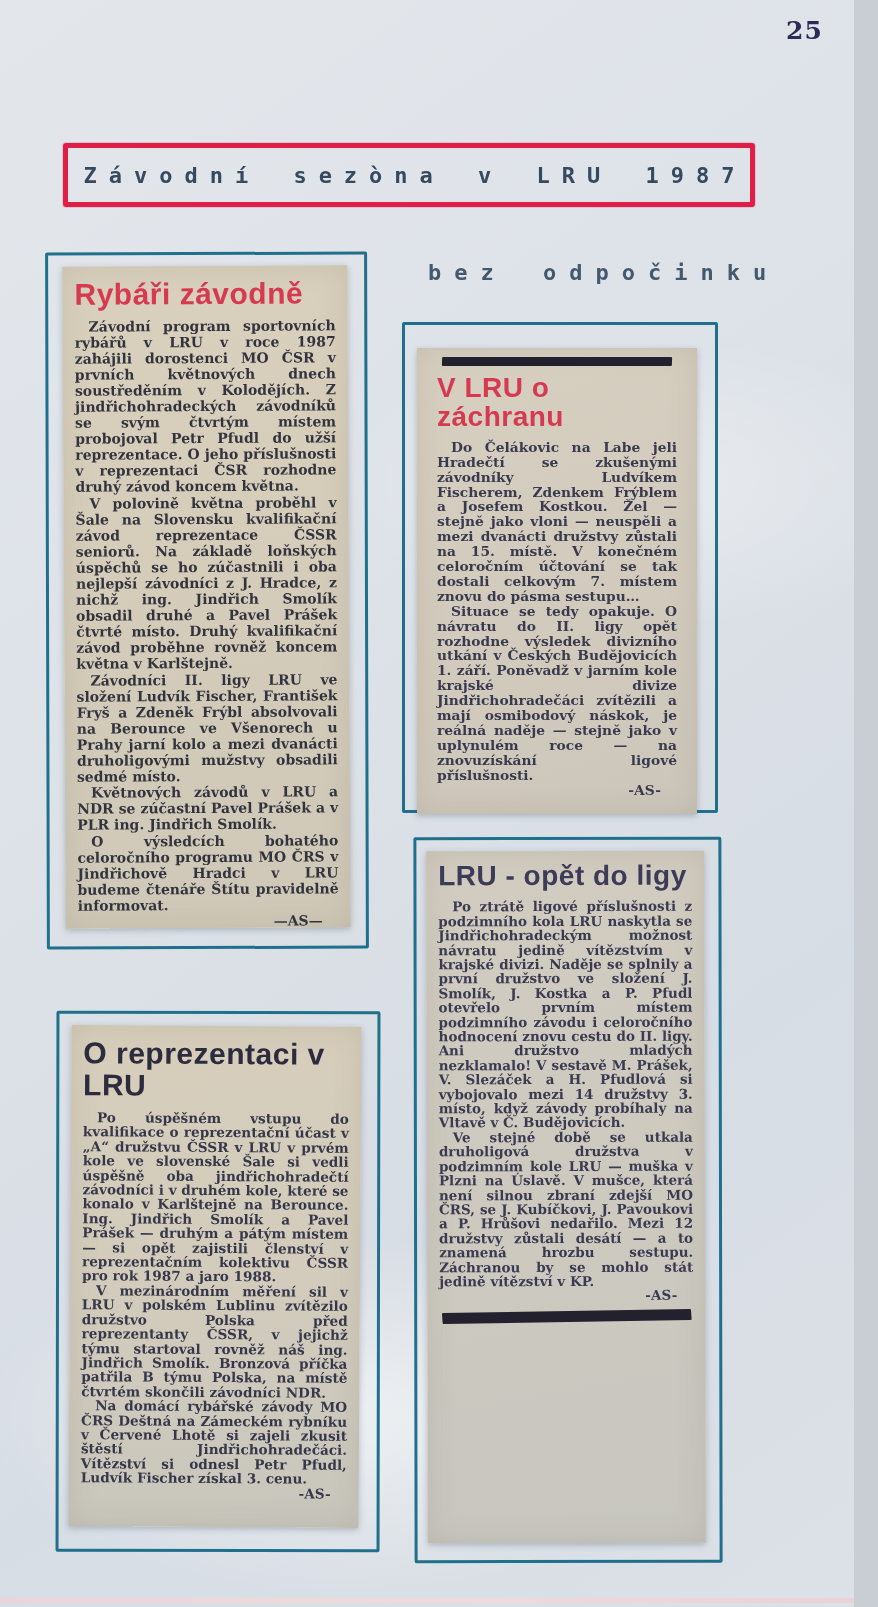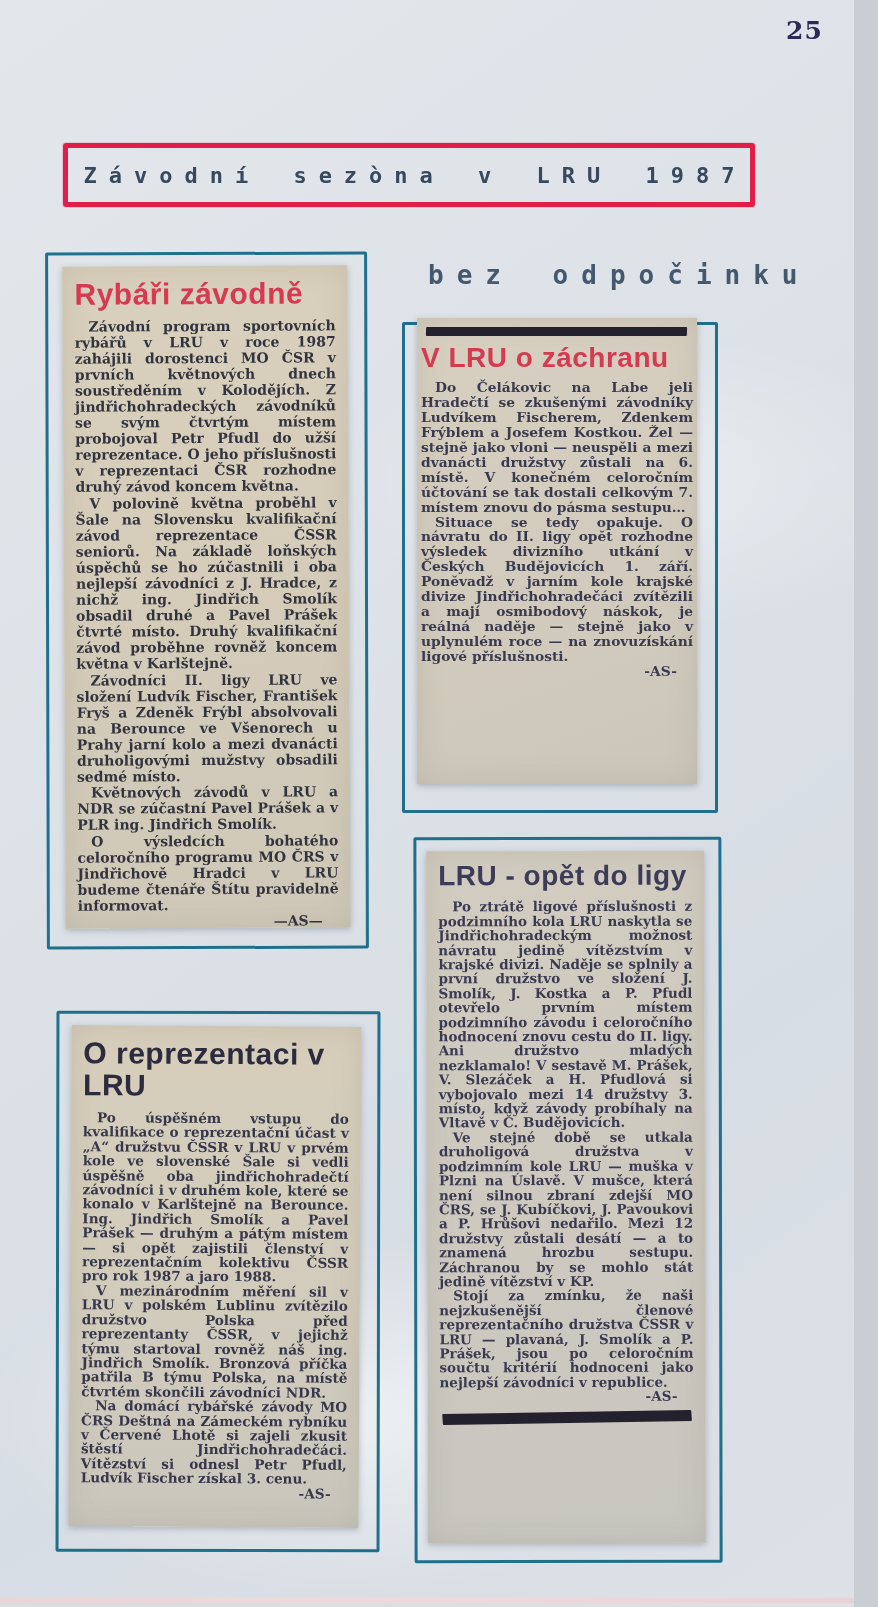--- a/index.html
+++ b/index.html
@@ -25,21 +25,21 @@
   }
   .title-text{
     font-family:"DejaVu Sans Mono","Liberation Mono", monospace;
     font-size:22px;font-weight:bold;color:#36495e;
     letter-spacing:12px;word-spacing:8px;white-space:nowrap;
     padding-left:12px;
   }
   .typed-subtitle{
     position:absolute;left:428px;top:260px;
     font-family:"DejaVu Sans Mono","Liberation Mono", monospace;
-    font-size:26px;font-weight:bold;color:#44586e;
+    font-size:22px;font-weight:bold;color:#44586e;
     letter-spacing:13px;word-spacing:10px;white-space:nowrap;
   }
   .pen-frame{position:absolute;border:3px solid #20708c;border-radius:2px;}
   .frame1{left:46px;top:252px;width:316px;height:691px;transform:rotate(-.15deg);}
   .frame2{left:402px;top:322px;width:310px;height:485px;}
   .frame3{left:56px;top:1011px;width:318px;height:535px;transform:rotate(.1deg);}
   .frame4{left:414px;top:837px;width:302px;height:720px;transform:rotate(-.1deg);}
 
   .clipping{
     position:absolute;box-sizing:border-box;overflow:hidden;
@@ -47,21 +47,21 @@
     color:#33333e;text-align:justify;font-weight:700;
   }
   .clipping p{margin:0;text-indent:14px;}
   .clip1{
     left:64px;top:266px;width:285px;height:662px;padding:12px 12px 8px;
     background:linear-gradient(170deg,#d9d0bd 0%,#d5ccba 45%,#cfc8b8 100%);
     transform:rotate(-.3deg);
     font-size:14px;line-height:16.1px;
   }
   .clip2{
-    left:417px;top:318px;width:280px;height:466px;padding:8px 4px;
+    left:417px;top:348px;width:280px;height:466px;padding:8px 20px;
     background:linear-gradient(160deg,#d7cfc0 0%,#d2cbbd 55%,#ccc6bb 100%);
     font-size:13.8px;line-height:14.9px;color:#3a3a4e;
   }
   .clip3{
     left:70px;top:1026px;width:290px;height:501px;padding:12px 12px 8px;
     background:linear-gradient(175deg,#d7cebb 0%,#d3ccbc 50%,#c8c6bd 100%);
     transform:rotate(.35deg);
     font-size:13.6px;line-height:14.4px;color:#37374a;
   }
   .clip4{
@@ -112,36 +112,35 @@
     <p>V polovině května proběhl v Šale na Slovensku kvalifikační závod reprezentace ČSSR seniorů. Na základě loňských úspěchů se ho zúčastnili i oba nejlepší závodníci z J. Hradce, z nichž ing. Jindřich Smolík obsadil druhé a Pavel Prášek čtvrté místo. Druhý kvalifikační závod proběhne rovněž koncem května v Karlštejně.</p>
     <p>Závodníci II. ligy LRU ve složení Ludvík Fischer, František Fryš a Zdeněk Frýbl absolvovali na Berounce ve Všenorech u Prahy jarní kolo a mezi dvanácti druholigovými mužstvy obsadili sedmé místo.</p>
     <p>Květnových závodů v LRU a NDR se zúčastní Pavel Prášek a v PLR ing. Jindřich Smolík.</p>
     <p>O výsledcích bohatého celoročního programu MO ČRS v Jindřichově Hradci v LRU budeme čtenáře Štítu pravidelně informovat.</p>
     <div class="sig">—AS—</div>
   </article>
 
   <article class="clipping clip2">
     <div class="ink-bar bar-top"></div>
     <h2 class="headline red">V LRU o záchranu</h2>
-    <p>Do Čelákovic na Labe jeli Hradečtí se zkušenými závodníky Ludvíkem Fischerem, Zdenkem Frýblem a Josefem Kostkou. Žel — stejně jako vloni — neuspěli a mezi dvanácti družstvy zůstali na 6. místě. V konečném celoročním účtování se tak dostali celkovým 7. místem znovu do pásma sestupu…</p>
+    <p>Do Čelákovic na Labe jeli Hradečtí se zkušenými závodníky Ludvíkem Fischerem, Zdenkem Frýblem a Josefem Kostkou. Žel — stejně jako vloni — neuspěli a mezi dvanácti družstvy zůstali na 15. místě. V konečném celoročním účtování se tak dostali celkovým 7. místem znovu do pásma sestupu…</p>
     <p>Situace se tedy opakuje. O návratu do II. ligy opět rozhodne výsledek divizního utkání v Českých Budějovicích 1. září. Poněvadž v jarním kole krajské divize Jindřichohradečáci zvítězili a mají osmibodový náskok, je reálná naděje — stejně jako v uplynulém roce — na znovuzískání ligové příslušnosti.</p>
     <div class="sig">-AS-</div>
   </article>
 
   <article class="clipping clip3">
     <h2 class="headline">O reprezentaci v LRU</h2>
     <p>Po úspěšném vstupu do kvalifikace o reprezentační účast v „A“ družstvu ČSSR v LRU v prvém kole ve slovenské Šale si vedli úspěšně oba jindřichohradečtí závodníci i v druhém kole, které se konalo v Karlštejně na Berounce. Ing. Jindřich Smolík a Pavel Prášek — druhým a pátým místem — si opět zajistili členství v reprezentačním kolektivu ČSSR pro rok 1987 a jaro 1988.</p>
     <p>V mezinárodním měření sil v LRU v polském Lublinu zvítězilo družstvo Polska před reprezentanty ČSSR, v jejichž týmu startoval rovněž náš ing. Jindřich Smolík. Bronzová příčka patřila B týmu Polska, na místě čtvrtém skončili závodníci NDR.</p>
     <p>Na domácí rybářské závody MO ČRS Deštná na Zámeckém rybníku v Červené Lhotě si zajeli zkusit štěstí Jindřichohradečáci. Vítězství si odnesl Petr Pfudl, Ludvík Fischer získal 3. cenu.</p>
     <div class="sig">-AS-</div>
   </article>
 
   <article class="clipping clip4">
     <h2 class="headline">LRU - opět do ligy</h2>
     <p>Po ztrátě ligové příslušnosti z podzimního kola LRU naskytla se Jindřichohradeckým možnost návratu jedině vítězstvím v krajské divizi. Naděje se splnily a první družstvo ve složení J. Smolík, J. Kostka a P. Pfudl otevřelo prvním místem podzimního závodu i celoročního hodnocení znovu cestu do II. ligy. Ani družstvo mladých nezklamalo! V sestavě M. Prášek, V. Slezáček a H. Pfudlová si vybojovalo mezi 14 družstvy 3. místo, když závody probíhaly na Vltavě v Č. Budějovicích.</p>
     <p>Ve stejné době se utkala druholigová družstva v podzimním kole LRU — muška v Plzni na Úslavě. V mušce, která není silnou zbraní zdejší MO ČRS, se J. Kubíčkovi, J. Pavoukovi a P. Hrůšovi nedařilo. Mezi 12 družstvy zůstali desátí — a to znamená hrozbu sestupu. Záchranou by se mohlo stát jedině vítězství v KP.</p>
-    <p>Stojí za zmínku, že naši nejzkušenější členové reprezentačního družstva ČSSR v LRU — plavaná, J. Smolík a P. Prášek, jsou po celoročním součtu kritérií hodnoceni jako nejlepší závodníci v republice.</p>
     <div class="sig">-AS-</div>
     <div class="ink-bar bar-bottom"></div>
   </article>
 
   <div class="bottom-edge"></div>
 </div>
 
 </body></html>

